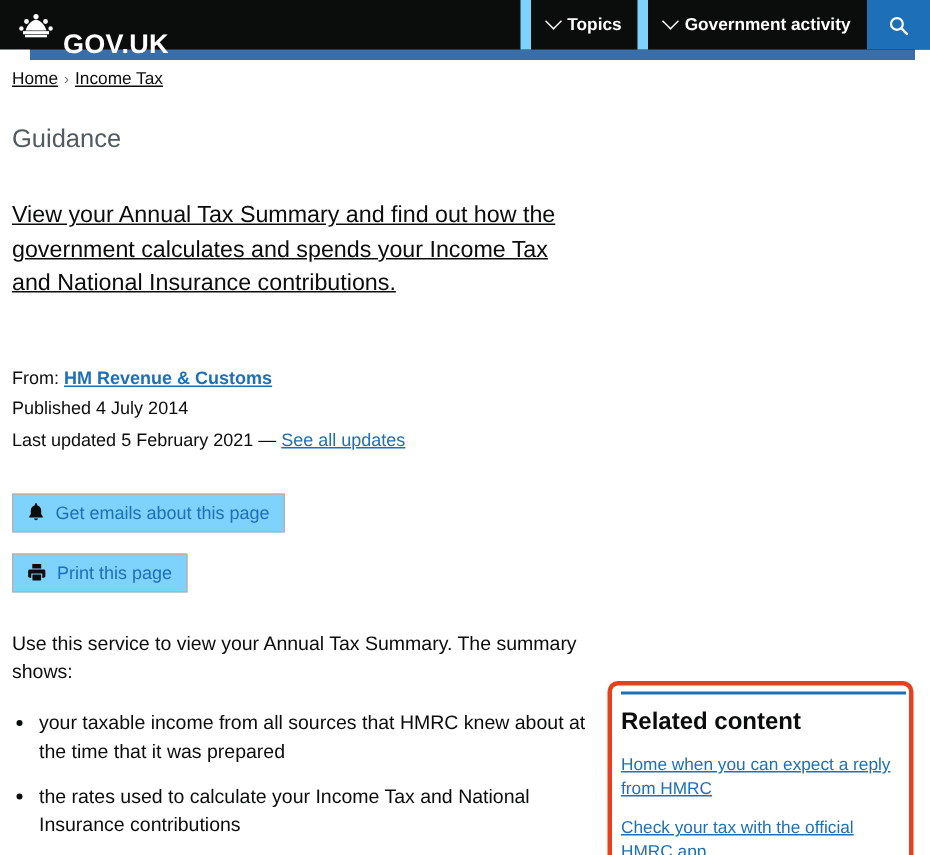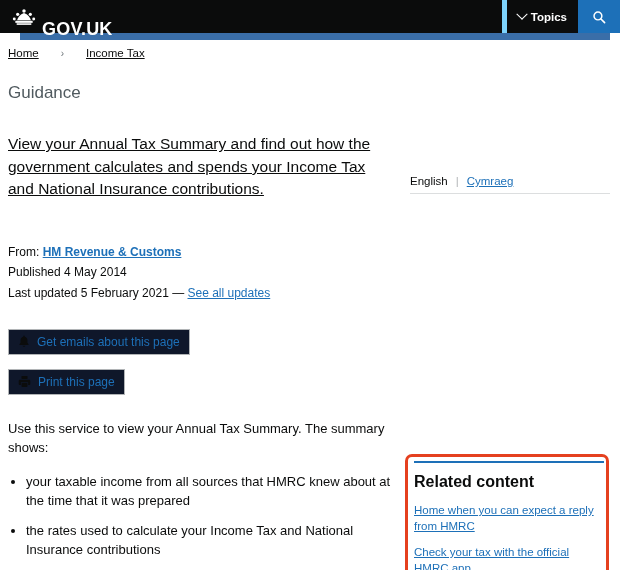--- a/index.html
+++ b/index.html
@@ -51,21 +51,21 @@
     height: 33px;
   }
   .nav-item {
     display: flex;
     align-items: center;
     gap: 5px;
     color: #ffffff;
     font-size: 11.5px;
     font-weight: bold;
     padding: 0 11px;
-    border-left: 5px solid #7dd3fc;
+    border-left: 7px solid #7dd3fc;
     white-space: nowrap;
     cursor: pointer;
   }
   .chev {
     display: inline-block;
     width: 7px;
     height: 7px;
     border-right: 1.6px solid #ffffff;
     border-bottom: 1.6px solid #ffffff;
     transform: rotate(45deg) translate(-2px, -2px);
@@ -87,21 +87,21 @@
     background: #3a6ea8;
     z-index: 1;
   }
 
   
   .breadcrumb {
     padding: 14px 0 0 8px;
     font-size: 11.5px;
     display: flex;
     align-items: flex-end;
-    gap: 22px;
+    gap: 4px;
     position: relative;
     z-index: 3;
   }
   .breadcrumb a {
     color: #0b0c0c;
     text-decoration: underline;
   }
   .crumb-sep {
     color: #6f777b;
     font-size: 10px;
@@ -167,21 +167,21 @@
     text-decoration: underline;
   }
   .meta a.strong { font-weight: bold; }
 
   
   .btn {
     display: inline-flex;
     align-items: center;
     gap: 7px;
     border: 1px solid #b1b4b6;
-    background: #0f172a;
+    background: #7dd3fc;
     padding: 5px 9px;
     font-size: 12px;
     color: #1d70b8;
     cursor: pointer;
     font-family: "Liberation Sans", sans-serif;
   }
   .btn-emails { margin-top: 24px; }
   .btn-print  { margin-top: 14px; }
 
   
@@ -256,55 +256,54 @@
       </svg>
     </span>
     <span class="brand-name">GOV.UK</span>
   </div>
 
   <div class="header-nav">
     <div class="nav-item">
       <span class="chev"></span>
       <span>Topics</span>
     </div>
+    <div class="nav-item">
+      <span class="chev"></span>
+      <span>Government activity</span>
+    </div>
     <div class="search-btn">
       <svg width="14" height="14" viewBox="0 0 20 20">
         <circle cx="8.5" cy="8.5" r="5.6" fill="none" stroke="#ffffff" stroke-width="2.1"></circle>
         <line x1="12.8" y1="12.8" x2="18" y2="18" stroke="#ffffff" stroke-width="2.3" stroke-linecap="round"></line>
       </svg>
     </div>
   </div>
 </div>
 <div class="blue-bar"></div>
 
 <div class="breadcrumb">
   <a href="#">Home</a>
   <span class="crumb-sep">›</span>
   <a href="#">Income Tax</a>
 </div>
 
 <div class="wrapper">
 
-  <div class="lang-row">
-    <span class="lang-current">English</span>
-    <span class="lang-sep">|</span>
-    <a class="lang-link" href="#">Cymraeg</a>
-  </div>
 
   <div class="guidance-label">Guidance</div>
   <p class="lead">View your Annual Tax Summary and find out how the government calculates and spends your Income Tax and National Insurance contributions.</p>
 
   <div class="meta">
     <div class="meta-row">
       <span>From:</span>
       <a class="strong" href="#">HM Revenue &amp; Customs</a>
     </div>
     <div class="meta-row">
       <span>Published</span>
-      <span>4 May 2014</span>
+      <span>4 July 2014</span>
     </div>
     <div class="meta-row">
       <span>Last updated</span>
       <span>5 February 2021</span>
       <span>—</span>
       <a href="#">See all updates</a>
     </div>
   </div>
 
   <div>

